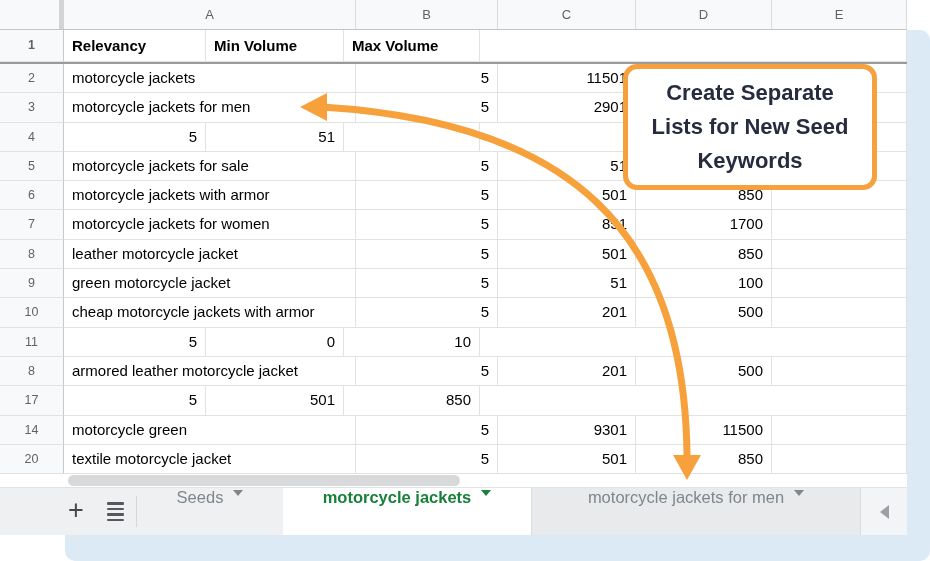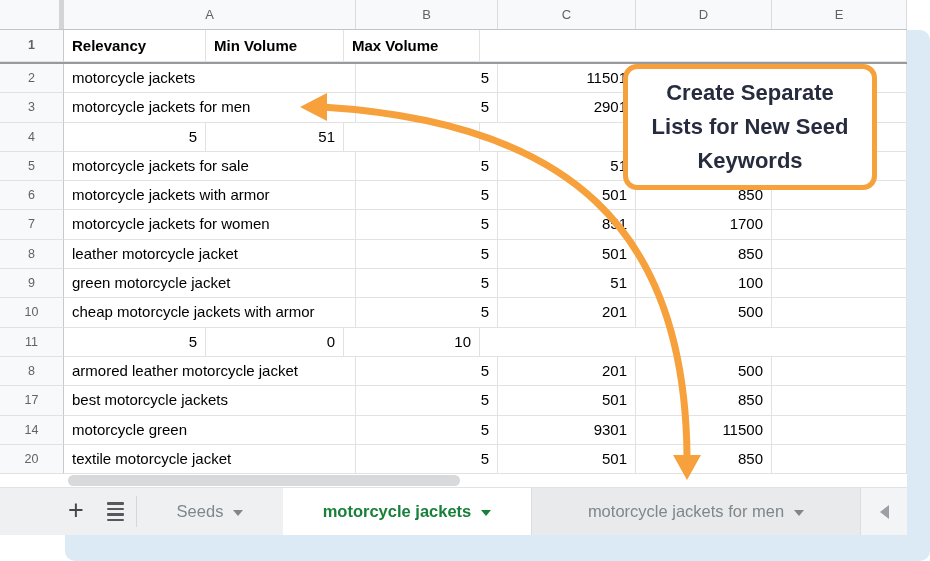--- a/index.html
+++ b/index.html
@@ -34,21 +34,21 @@
   .hthumb{position:absolute;left:68px;top:1px;width:392px;height:11px;border-radius:6px;background:#D7D9DB;}
 
   
   .tabbar{position:absolute;left:0;top:487px;width:907px;height:48px;background:#EEF0F1;
           border-top:1px solid #E0E2E3;box-sizing:border-box;display:flex;align-items:stretch;}
   .tb-btn{display:flex;align-items:center;justify-content:center;cursor:pointer;}
   .plus-btn{width:36px;margin-left:58px;color:#44484C;font-size:27px;font-weight:400;padding-bottom:3px;}
   .menu-btn{width:42px;flex-direction:column;gap:3px;}
   .menu-btn i{display:block;width:17px;height:2.5px;background:#55595D;border-radius:1px;}
   .vdiv{width:1px;background:#D5D7D9;margin:8px 0;}
-  .tab{display:flex;align-items:center;justify-content:center;gap:10px;font-size:16.5px;box-sizing:border-box;}
+  .tab{display:flex;align-items:flex-start;justify-content:center;gap:10px;font-size:16.5px;box-sizing:border-box;}
   .tab-seeds{width:146px;color:#7F868C;}
   .tab-active{width:248px;background:#ffffff;color:#188038;font-weight:700;}
   .tab-inactive{width:330px;background:#E8EAEB;color:#7F868C;border-left:1px solid #DADCDE;border-right:1px solid #DADCDE;}
   .caret{width:0;height:0;border-left:5px solid transparent;border-right:5px solid transparent;
          border-top:6px solid #7F868C;margin-top:2px;}
   .caret-green{border-top-color:#188038;}
   .chev-zone{flex:1;display:flex;align-items:center;justify-content:center;background:#F3F4F5;}
   .chev-left{width:0;height:0;border-top:7px solid transparent;border-bottom:7px solid transparent;
              border-right:9px solid #9AA0A6;}
 
@@ -166,21 +166,20 @@
     <div class="r">
       <div class="c rn">8</div>
       <div class="c w-a">armored leather motorcycle jacket</div>
       <div class="c w-b num">5</div>
       <div class="c w-c num">201</div>
       <div class="c w-d num">500</div>
       <div class="c w-e"></div>
     </div>
     <div class="r">
       <div class="c rn">17</div>
-      <div class="c w-a">best motorcycle jackets</div>
       <div class="c w-b num">5</div>
       <div class="c w-c num">501</div>
       <div class="c w-d num">850</div>
       <div class="c w-e"></div>
     </div>
     <div class="r">
       <div class="c rn">14</div>
       <div class="c w-a">motorcycle green</div>
       <div class="c w-b num">5</div>
       <div class="c w-c num">9301</div>

